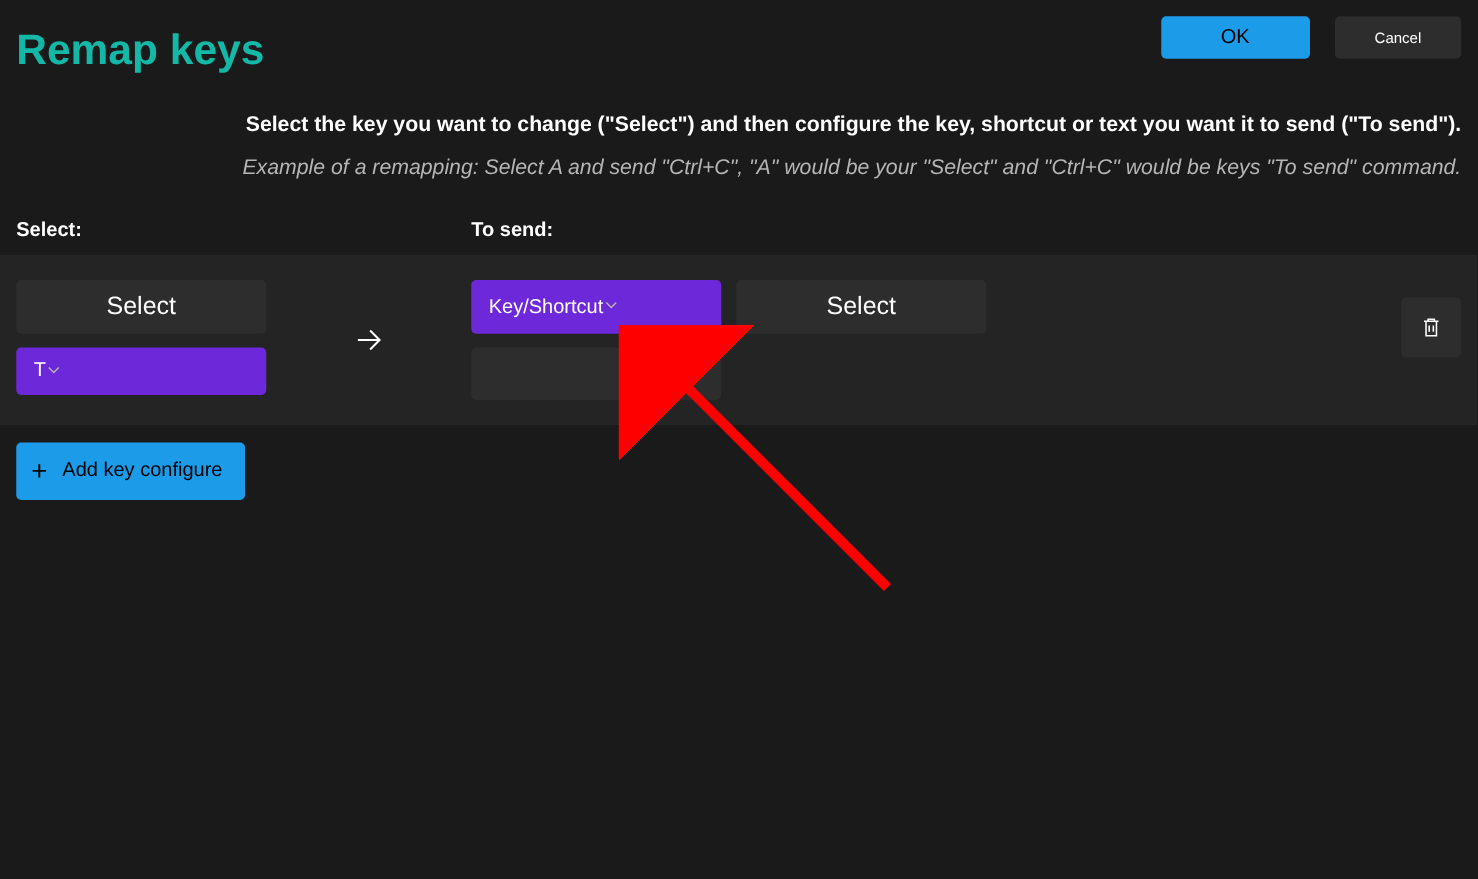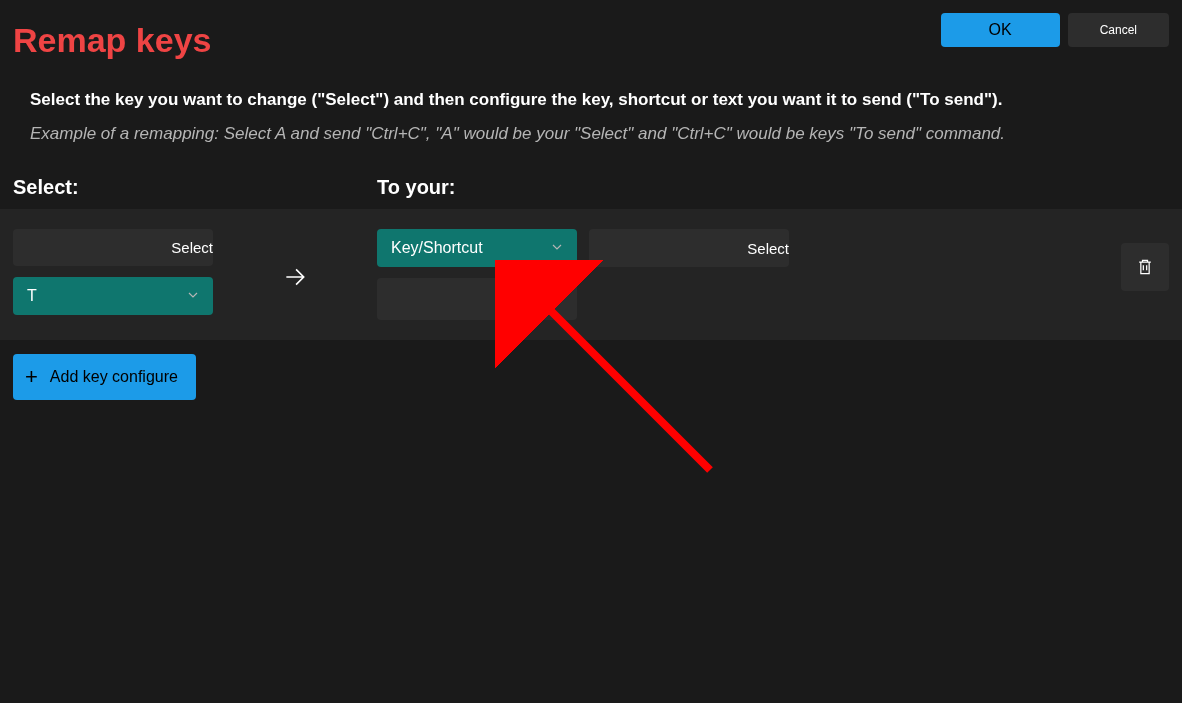--- a/index.html
+++ b/index.html
@@ -21,27 +21,27 @@
     .header {
       display: flex;
       justify-content: space-between;
       align-items: flex-start;
       padding: 13px 13px 0 13px;
     }
     
     .title {
       font-size: 34px;
       font-weight: 600;
-      color: #ef4444;
+      color: #14b8a6;
       margin-top: 8px;
     }
     
     .header-buttons {
       display: flex;
-      gap: 8px;
+      gap: 20px;
       border-radius: 16px;
     }
     
     .btn-ok {
       background-color: #1c9be8;
       color: #000000;
       border: none;
       padding: 8px 48px;
       font-size: 16px;
       border-radius: 4px;
@@ -52,21 +52,22 @@
       background-color: #2d2d2d;
       color: #ffffff;
       border: none;
       padding: 8px 32px;
       font-size: 12px;
       border-radius: 4px;
       cursor: pointer;
     }
     
     .description {
-      padding: 30px 13px 0 30px;
+      padding: 30px 13px 0 13px;
+      text-align: right;
     }
     
     .description-main {
       font-size: 17px;
       font-weight: 600;
       color: #ffffff;
       margin-bottom: 14px;
     }
     
     .description-example {
@@ -75,21 +76,21 @@
       color: #b5b5b5;
       font-weight: 400;
     }
     
     .column-headers {
       display: flex;
       padding: 32px 13px 0 13px;
     }
     
     .col-header {
-      font-size: 20px;
+      font-size: 16px;
       font-weight: 600;
       color: #ffffff;
     }
     
     .col-select {
       width: 364px;
     }
     
     .col-tosend {
       flex: 1;
@@ -127,37 +128,37 @@
     .right-top {
       display: flex;
       gap: 12px;
     }
     
     .btn-select {
       background-color: #2d2d2d;
       color: #ffffff;
       border: none;
       padding: 10px 0;
-      font-size: 15px;
-      border-radius: 4px;
-      cursor: pointer;
-      text-align: right;
+      font-size: 20px;
+      border-radius: 4px;
+      cursor: pointer;
+      text-align: center;
       width: 200px;
     }
     
     .dropdown {
-      background-color: #0f766e;
+      background-color: #6d28d9;
       color: #ffffff;
       border: none;
       padding: 10px 14px;
       font-size: 16px;
       border-radius: 4px;
       cursor: pointer;
       display: flex;
-      justify-content: space-between;
+      justify-content: flex-start;
       align-items: center;
       width: 200px;
     }
     
     .dropdown-empty {
       background-color: #2d2d2d;
       border: none;
       border-radius: 4px;
       width: 200px;
       height: 42px;
@@ -235,21 +236,21 @@
   </div>
 </div>
 
 <div class="description">
   <p class="description-main">Select the key you want to change ("Select") and then configure the key, shortcut or text you want it to send ("To send").</p>
   <p class="description-example">Example of a remapping: Select A and send "Ctrl+C", "A" would be your "Select" and "Ctrl+C" would be keys "To send" command.</p>
 </div>
 
 <div class="column-headers">
   <div class="col-header col-select">Select:</div>
-  <div class="col-header col-tosend">To your:</div>
+  <div class="col-header col-tosend">To send:</div>
 </div>
 
 <div class="remapping-row">
   <div class="left-section">
     <button class="btn-select">Select</button>
     <div class="dropdown">
       <span>T</span>
       <span class="chevron">
         <svg width="12" height="12" viewBox="0 0 12 12" fill="none">
           <path d="M2 4 L6 8 L10 4" stroke="#b5b5b5" stroke-width="1.2" fill="none"></path>

